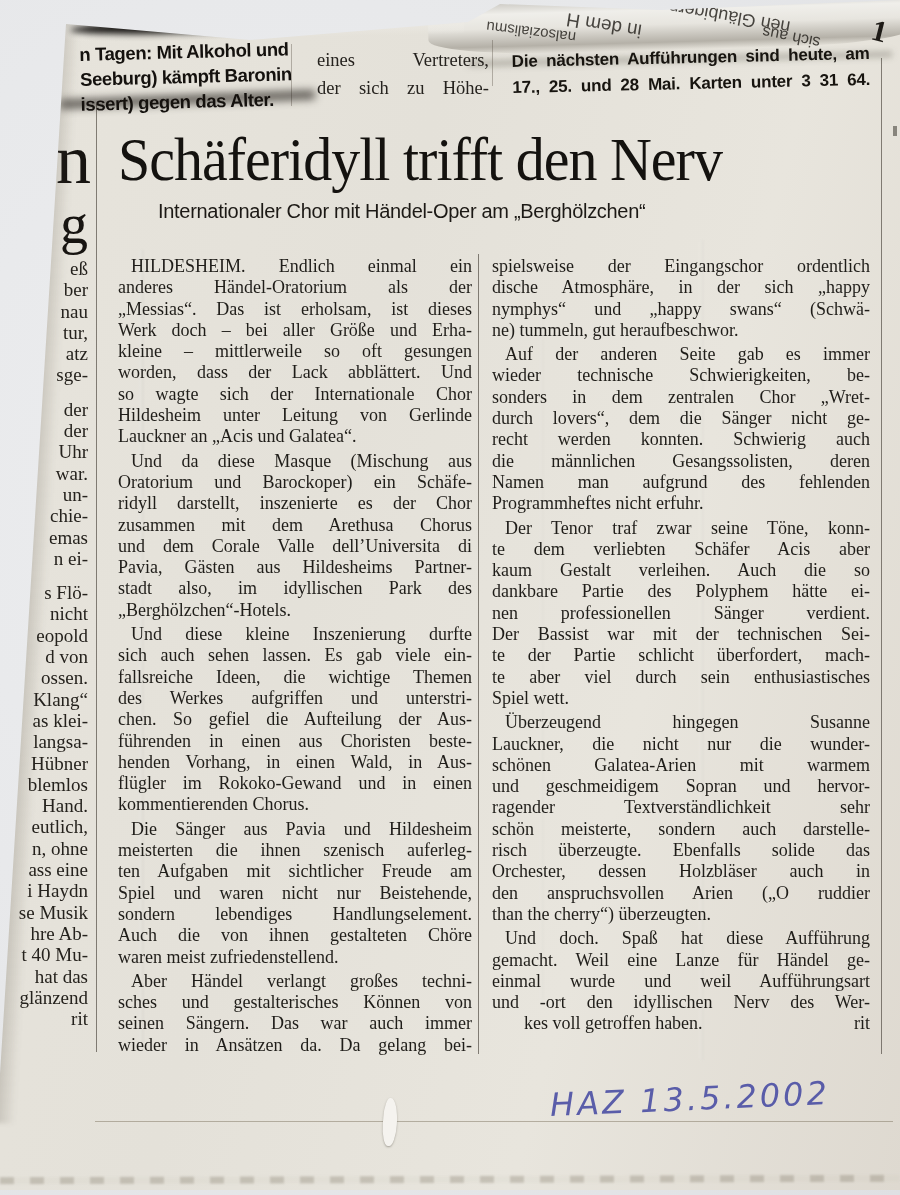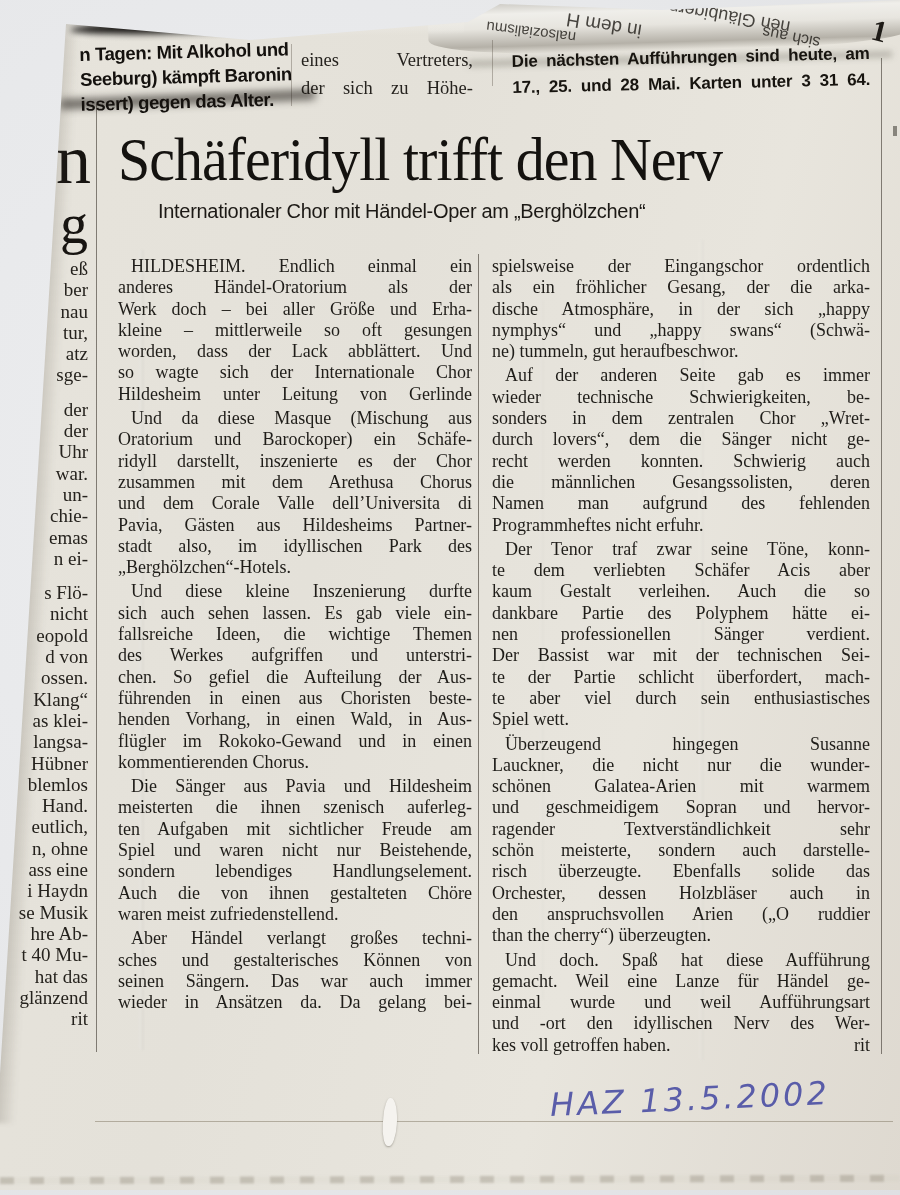--- a/index.html
+++ b/index.html
@@ -22,38 +22,38 @@
     background:linear-gradient(to bottom,#c7c4bd,#edebe5 60%,rgba(200,196,188,0));}
   .curlshadow{left:468px;top:56px;width:424px;height:6px;background:rgba(90,85,75,.35);filter:blur(3px);transform:rotate(-1.3deg);}
   .crease{width:3px;background:linear-gradient(to right,rgba(255,255,255,.4),rgba(90,85,70,.12));filter:blur(1px);}
   .rule{position:absolute;width:1px;background:#57514660;}
   .rule.dark{background:#4a453ca8;}
 
   
   .revfrag{position:absolute;font-family:"Liberation Sans",sans-serif;color:#2a2722;white-space:nowrap;opacity:.85;}
   .frag-left{position:absolute;left:80px;top:39px;width:220px;font-family:"Liberation Sans",sans-serif;
     font-weight:bold;font-size:18.5px;line-height:25px;letter-spacing:-.4px;color:#14110e;transform:rotate(-1.5deg);}
-  .frag-mid{position:absolute;left:301px;top:46px;width:172px;font-size:18.5px;line-height:28px;color:#26231f;}
+  .frag-mid{position:absolute;left:317px;top:46px;width:172px;font-size:18.5px;line-height:28px;color:#26231f;}
   .frag-right{position:absolute;left:512px;top:45px;width:358px;font-family:"Liberation Sans",sans-serif;
     font-weight:bold;font-size:17px;line-height:26px;letter-spacing:-.2px;color:#17140f;transform:rotate(-1.3deg);}
   .frag-mid div,.frag-right div{text-align:justify;text-align-last:justify;}
 
   .headline{position:absolute;left:118px;top:124px;width:762px;font-size:58px;letter-spacing:-1px;
     color:#14120f;transform:scaleY(1.05);transform-origin:left top;white-space:nowrap;}
   .subheadline{position:absolute;left:158px;top:200px;width:700px;font-family:"Liberation Sans",sans-serif;
     font-size:20px;letter-spacing:-.3px;color:#1c1915;white-space:nowrap;}
 
   .col{position:absolute;top:256px;font-size:18px;line-height:21.3px;color:#1f1d19;}
   .col-left{left:118px;width:354px;}
   .col-right{left:492px;width:378px;}
   .para{margin:0 0 3px 0;}
   .jline{text-align:justify;text-align-last:justify;}
   .lastline{text-align-last:left;}
   .indent{text-indent:13px;}
-  .authorline{display:flex;justify-content:space-between;}
+  .authorline{display:flex;justify-content:space-between;margin-left:32px;}
 
   .edgecol{position:absolute;left:0;top:258px;width:88px;padding-right:6px;text-align:right;
     font-size:19px;line-height:21.3px;color:#25221d;}
   .fragGap{height:13px;}
   .bigletter{position:absolute;color:#171411;font-family:"Liberation Serif",serif;}
   .bigA{left:56px;top:120px;font-size:70px;}
   .bigB{left:60px;top:192px;font-size:56px;}
 
   .pencil{left:95px;top:1121px;width:798px;height:1px;background:rgba(128,118,98,.5);}
   .handwriting{position:absolute;left:550px;top:1080px;font-family:"DejaVu Sans",sans-serif;font-style:italic;
@@ -148,25 +148,27 @@
     <div class="rule dark" style="left:96px;top:104px;height:948px"></div>
     <div class="rule dark" style="left:478px;top:254px;height:800px"></div>
     <div class="rule dark" style="left:881px;top:58px;height:996px"></div>
     <div class="rule" style="left:291px;top:44px;height:62px"></div>
     <div class="rule" style="left:492px;top:40px;height:46px"></div>
 
     <div class="col col-left">
         <div class="para">
           <div class="jline indent">HILDESHEIM. Endlich einmal ein</div>
           <div class="jline">anderes Händel-Oratorium als der</div>
+          <div class="jline">„Messias“. Das ist erholsam, ist dieses</div>
           <div class="jline">Werk doch – bei aller Größe und Erha-</div>
           <div class="jline">kleine – mittlerweile so oft gesungen</div>
           <div class="jline">worden, dass der Lack abblättert. Und</div>
           <div class="jline">so wagte sich der Internationale Chor</div>
           <div class="jline">Hildesheim unter Leitung von Gerlinde</div>
+          <div class="jline lastline">Lauckner an „Acis und Galatea“.</div>
         </div>
         <div class="para">
           <div class="jline indent">Und da diese Masque (Mischung aus</div>
           <div class="jline">Oratorium und Barockoper) ein Schäfe-</div>
           <div class="jline">ridyll darstellt, inszenierte es der Chor</div>
           <div class="jline">zusammen mit dem Arethusa Chorus</div>
           <div class="jline">und dem Corale Valle dell’Universita di</div>
           <div class="jline">Pavia, Gästen aus Hildesheims Partner-</div>
           <div class="jline">stadt also, im idyllischen Park des</div>
           <div class="jline lastline">„Berghölzchen“-Hotels.</div>
@@ -194,21 +196,20 @@
         <div class="para">
           <div class="jline indent">Aber Händel verlangt großes techni-</div>
           <div class="jline">sches und gestalterisches Können von</div>
           <div class="jline">seinen Sängern. Das war auch immer</div>
           <div class="jline">wieder in Ansätzen da. Da gelang bei-</div>
         </div>
       </div>
     <div class="col col-right">
         <div class="para">
           <div class="jline">spielsweise der Eingangschor ordentlich</div>
-          <div class="jline">als ein fröhlicher Gesang, der die arka-</div>
           <div class="jline">dische Atmosphäre, in der sich „happy</div>
           <div class="jline">nymphys“ und „happy swans“ (Schwä-</div>
           <div class="jline lastline">ne) tummeln, gut heraufbeschwor.</div>
         </div>
         <div class="para">
           <div class="jline indent">Auf der anderen Seite gab es immer</div>
           <div class="jline">wieder technische Schwierigkeiten, be-</div>
           <div class="jline">sonders in dem zentralen Chor „Wret-</div>
           <div class="jline">durch lovers“, dem die Sänger nicht ge-</div>
           <div class="jline">recht werden konnten. Schwierig auch</div>

